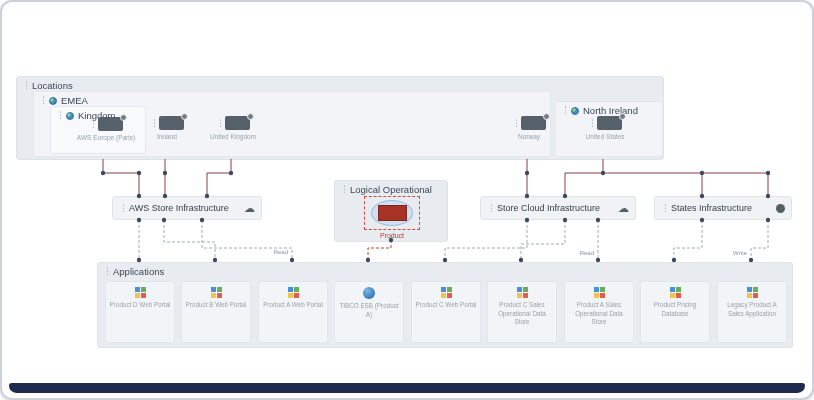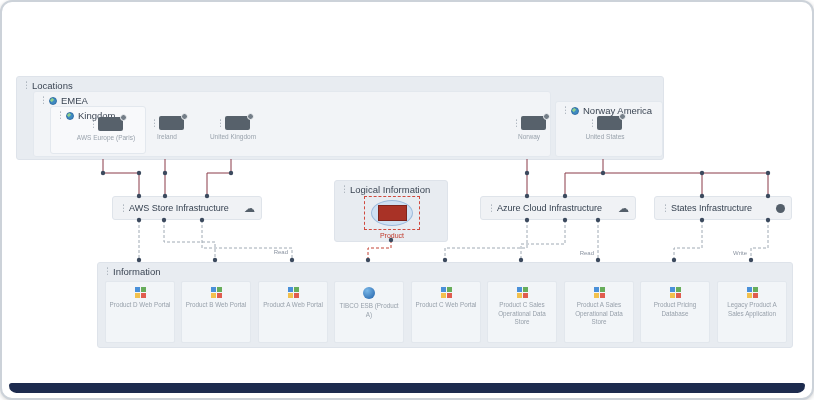--- a/index.html
+++ b/index.html
@@ -118,66 +118,66 @@
           <span class="loc-icon"></span>
         </div>
         <span class="loc-label">Norway</span>
       </div>
     </div>
 
     <div class="grp inner" style="left:538px;top:24px;width:108px;height:56px;">
       <div class="grp-h">
         <span class="handle">⋮</span>
         <span class="globe"></span>
-        <span>Norway America</span>
+        <span>North Ireland</span>
       </div>
       <div class="loc-node" style="left:9px;top:14px;">
         <div class="loc-row">
           <span class="handle">⋮</span>
           <span class="loc-icon"></span>
         </div>
         <span class="loc-label">United States</span>
       </div>
     </div>
   </div>
 
   <div class="infra" style="left:110px;top:194px;width:150px;">
     <span class="handle">⋮</span>
     <span>AWS Store Infrastructure</span>
     <span class="cloud-ic">☁</span>
   </div>
 
   <div class="infra" style="left:478px;top:194px;width:156px;">
     <span class="handle">⋮</span>
-    <span>Azure Cloud Infrastructure</span>
+    <span>Store Cloud Infrastructure</span>
     <span class="cloud-ic">☁</span>
   </div>
 
   <div class="infra" style="left:652px;top:194px;width:138px;">
     <span class="handle">⋮</span>
     <span>States Infrastructure</span>
     <span class="circle-ic"></span>
   </div>
 
   <div class="grp" style="left:332px;top:178px;width:114px;height:62px;">
     <div class="grp-h">
       <span class="handle">⋮</span>
-      <span>Logical Information</span>
+      <span>Logical Operational</span>
     </div>
     <div class="prod" style="left:29px;top:15px;width:56px;height:34px;">
       <span class="prod-ellipse"></span>
       <span class="prod-rect"></span>
     </div>
     <div class="prod-label" style="left:25px;top:51px;width:64px;">Product</div>
   </div>
 
   <div class="grp" style="left:95px;top:260px;width:696px;height:86px;">
     <div class="grp-h">
       <span class="handle">⋮</span>
-      <span>Information</span>
+      <span>Applications</span>
     </div>
 
     <div class="app" style="left:7px;top:18px;">
       <span class="grid-ic">
           <i class="c1"></i>
           <i class="c2"></i>
           <i class="c3"></i>
           <i class="c4"></i>
         </span>
       <span class="app-label">Product D Web Portal</span>

